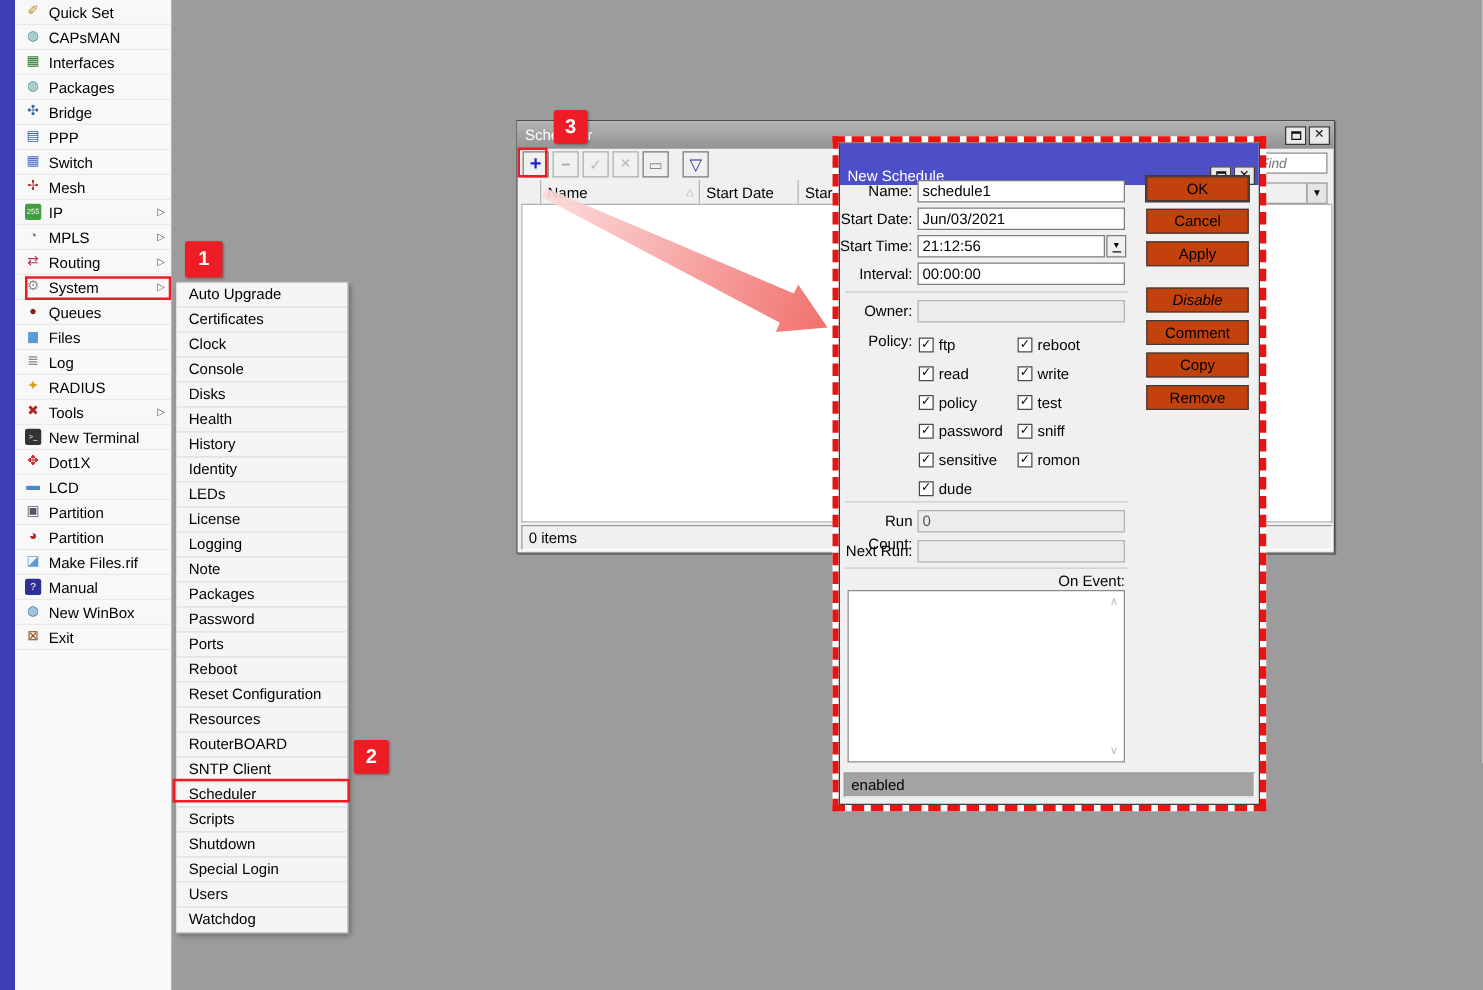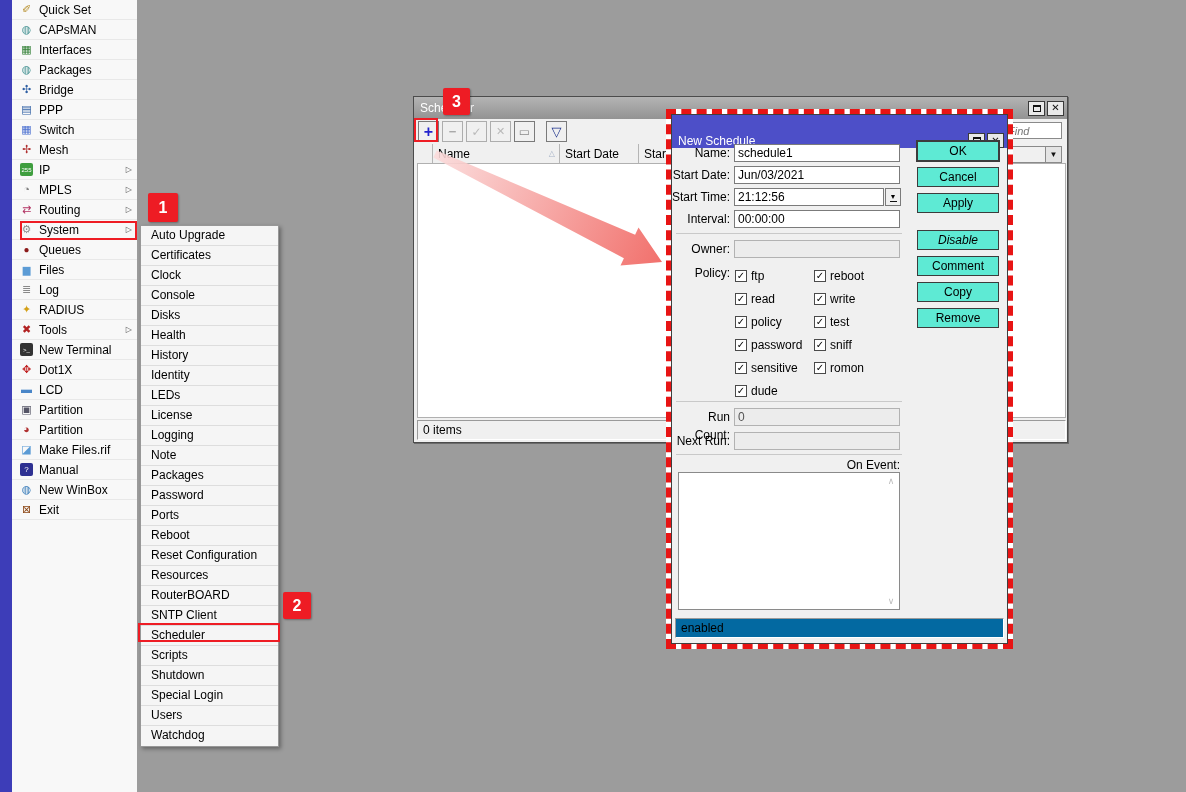--- a/index.html
+++ b/index.html
@@ -80,30 +80,30 @@
            border:1px solid #7b7b7b; display:flex; flex-direction:column; align-items:center;
            justify-content:center; font-size:7px; line-height:1; }
   .tdrop .bar { width:7px; height:1px; background:#111; margin-top:1px; }
   .sep { position:absolute; left:4px; width:226px; height:1px; background:#c9c9c9; }
   .cbrow { position:absolute; display:flex; align-items:center; gap:4px; }
   .cbox { width:12px; height:12px; background:#fff; border:1px solid #4a4a4a; display:inline-flex;
           align-items:center; justify-content:center; font-size:10px; font-weight:bold; line-height:1; }
   .cbox .mark { visibility:hidden; }
   .cbox.on .mark { visibility:visible; }
   .btncol { position:absolute; left:245px; top:3px; width:82px; display:flex; flex-direction:column; }
-  .dlg-btn { width:82px; height:20px; margin-bottom:6px; background:#5eead4; border:1px solid #3c3c3c;
+  .dlg-btn { width:82px; height:20px; margin-bottom:6px; background:#c2410c; border:1px solid #3c3c3c;
              font-size:12px; font-family:"Liberation Sans",sans-serif; line-height:17px; text-align:center; }
   .dlg-btn.gap { margin-top:11px;font-style:italic; }
   .dlg-btn.primary { box-shadow:0 0 0 1px #3c3c3c; }
   .onevent-lbl { position:absolute; left:120px; width:108px; text-align:right; }
   .onevent-ta { position:absolute; left:6px; width:222px; background:#fff; border:1px solid #8a8a8a; }
   .ta-scroll { position:absolute; right:1px; top:1px; bottom:1px; width:14px; display:flex;
                flex-direction:column; justify-content:space-between; align-items:center;
                font-size:9px; color:#bbb; padding:2px 0; }
-  .dlg-status { position:absolute; left:3px; top:480px; width:329px; height:20px; background:#0369a1;
+  .dlg-status { position:absolute; left:3px; top:480px; width:329px; height:20px; background:#a3a3a3;
                 border:1px solid; border-color:#9a9a9a #fff #fff #9a9a9a; line-height:18px; padding-left:5px; }
 
   
   .badge { position:absolute; background:#ee1c24; color:#fff; font-weight:bold; font-size:16px;
            display:flex; align-items:center; justify-content:center; border-radius:2px;
            box-shadow:1px 1px 2px rgba(0,0,0,.3); z-index:60; }
   .hl-box { position:absolute; border:2px solid #ee1c24; z-index:50; }
 </style>
 </head>
 <body>

